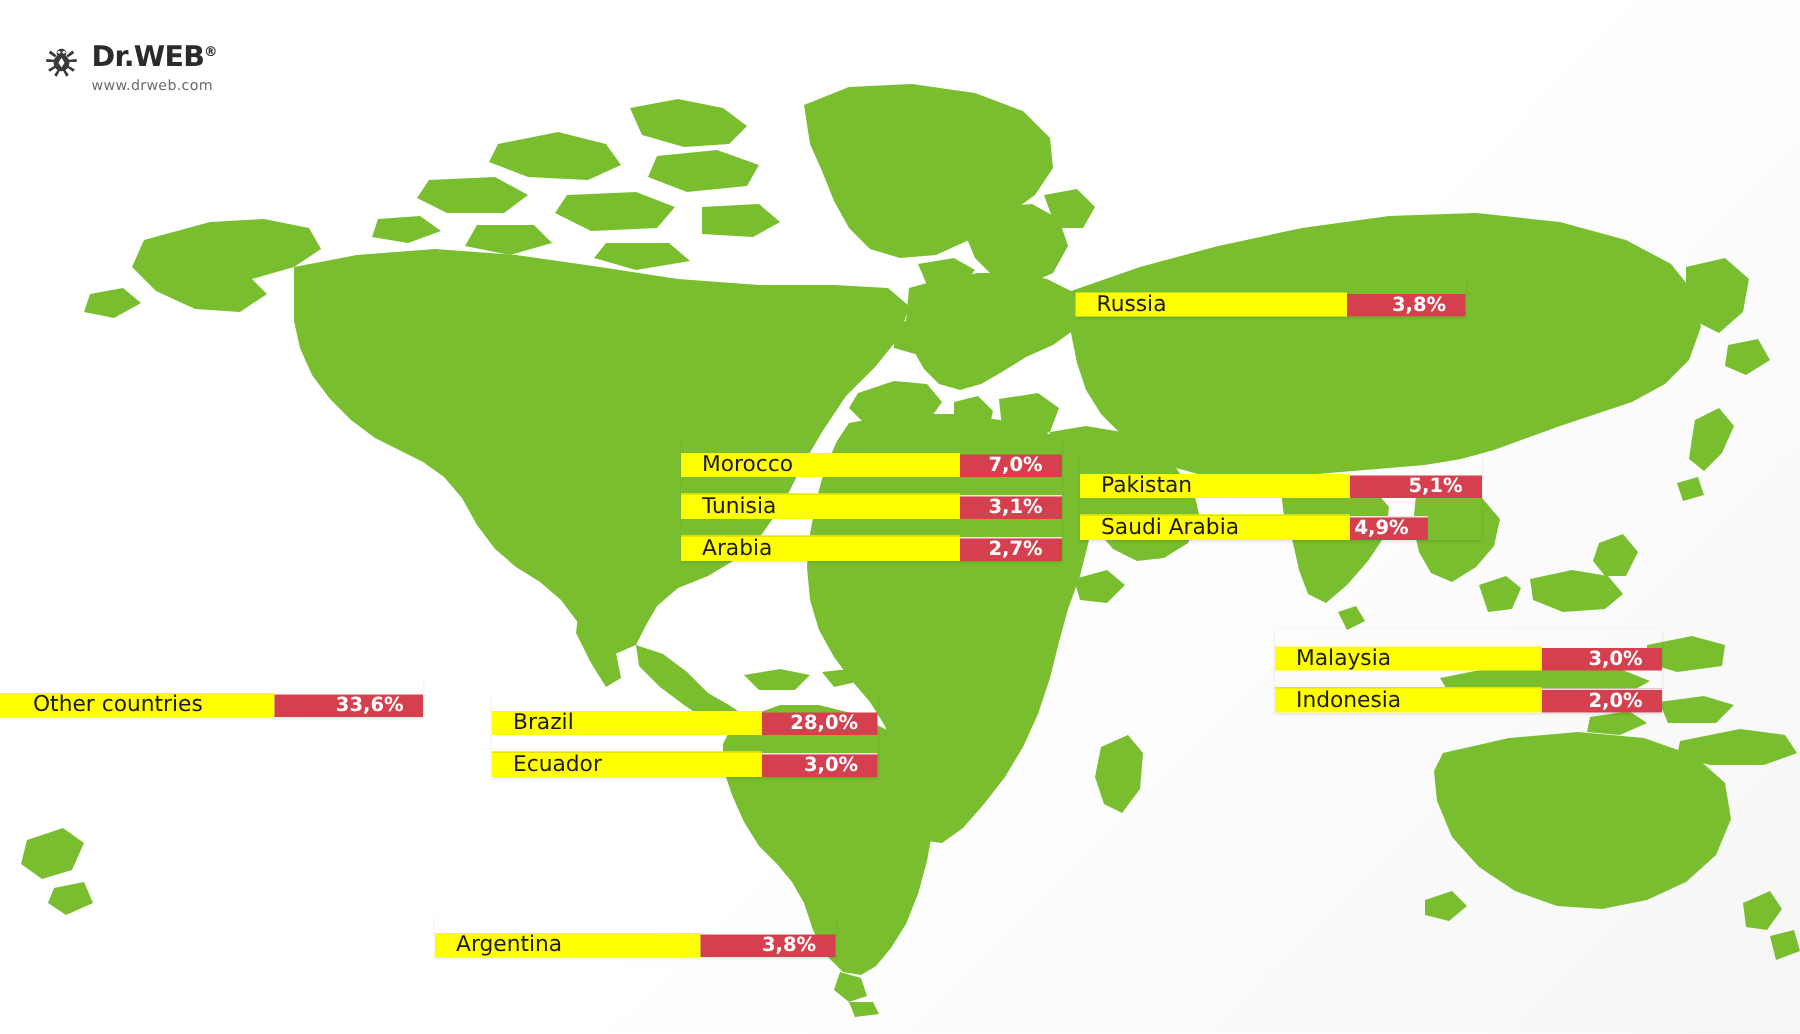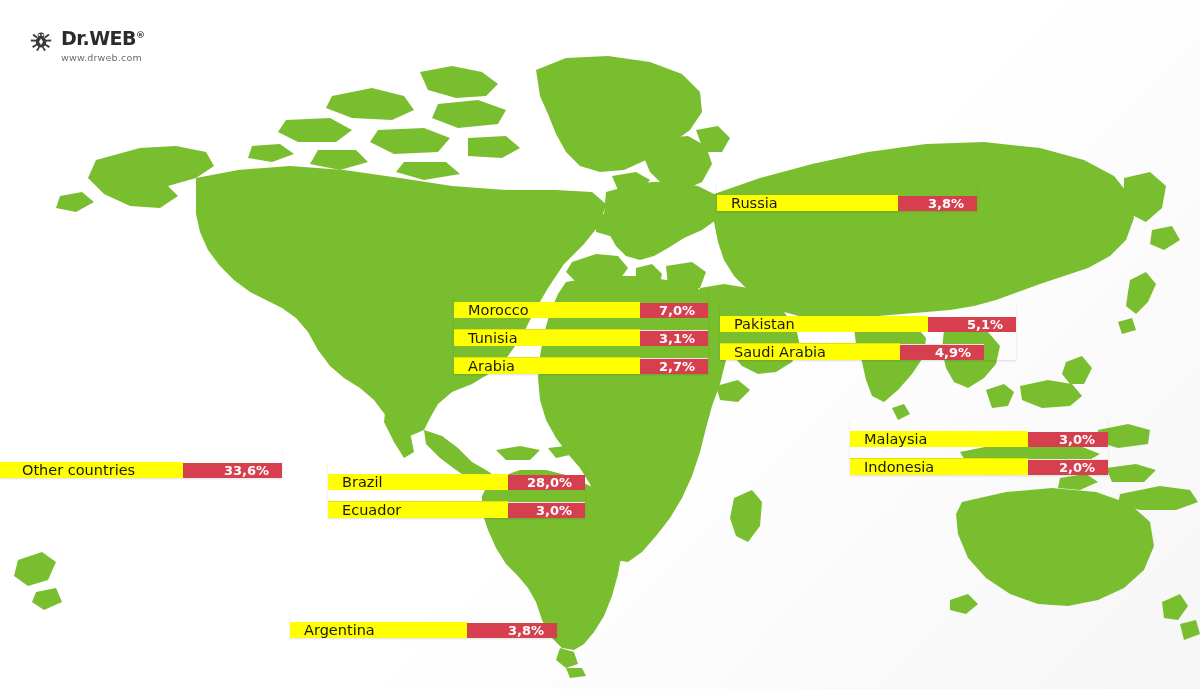--- a/index.html
+++ b/index.html
@@ -279,26 +279,26 @@
       <div class="c-val" style="width:68px;padding-left:35px;">3,1%</div>
     </div>
     <div class="callout-row">
       <div class="c-name" style="width:186px;">Arabia</div>
       <div class="c-val" style="width:68px;">2,7%</div>
     </div>
   </div>
 
   <div class="callout" style="left:720px; top:304px;">
     <div class="callout-row">
-      <div class="c-name" style="width:208px;">Pakistan</div>
+      <div class="c-name" style="width:180px;">Pakistan</div>
       <div class="c-val" style="width:88px;">5,1%</div>
     </div>
     <div class="callout-row">
       <div class="c-name" style="width:180px;">Saudi Arabia</div>
-      <div class="c-val" style="width:84px;">4,9%</div>
+      <div class="c-val" style="width:52px;">4,9%</div>
     </div>
   </div>
 
   <div class="callout" style="left:850px; top:419px;">
     <div class="callout-row">
       <div class="c-name" style="width:178px;">Malaysia</div>
       <div class="c-val" style="width:80px;">3,0%</div>
     </div>
     <div class="callout-row">
       <div class="c-name" style="width:178px;">Indonesia</div>

